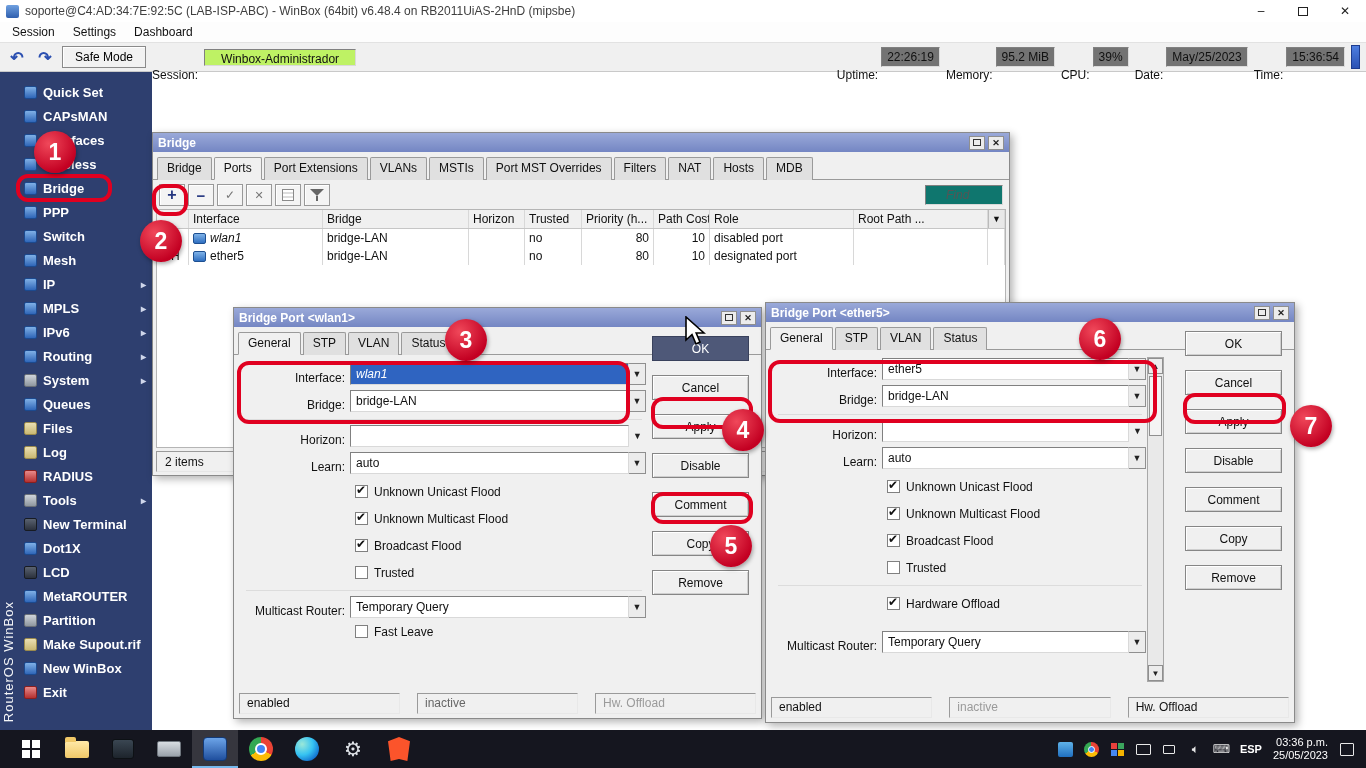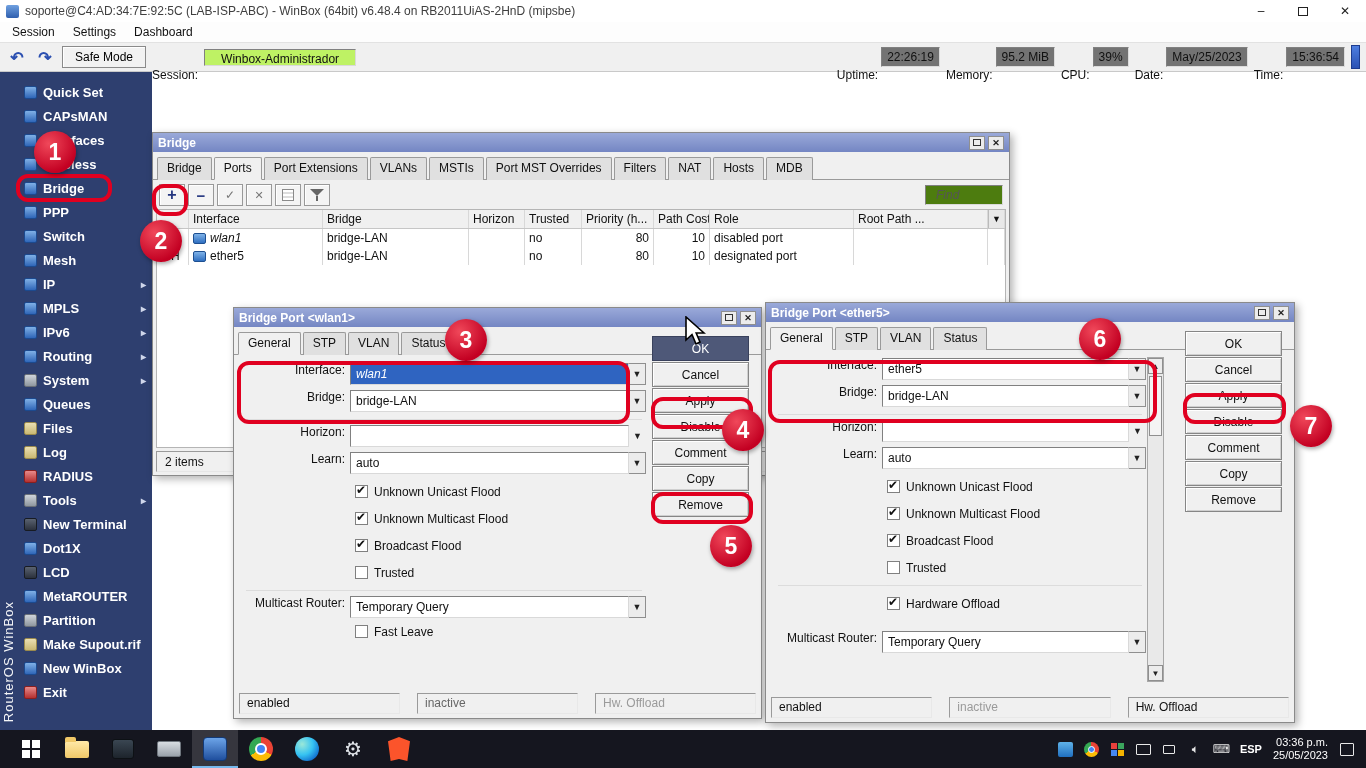--- a/index.html
+++ b/index.html
@@ -56,53 +56,53 @@
   .bw-toolbar { display:flex; align-items:center; gap:3px; padding:4px 6px; height:30px; }
   .tool-btn { width:26px; height:22px; background:#f4f4f4; border:1px solid #999; box-shadow:inset 1px 1px 0 #fff; display:flex; align-items:center; justify-content:center; }
   .plus { color:#23357f; font-size:16px; font-weight:bold; line-height:1; }
   .minus { color:#23357f; font-size:15px; font-weight:bold; line-height:1; }
   .chk { color:#777; font-size:12px; }
   .crs { color:#777; font-size:11px; }
   .note-ico { width:12px; height:12px; background:repeating-linear-gradient(#fff, #fff 2px, #bbb 3px, #fff 4px); border:1px solid #8a8a8a; }
   .icon-funnel { position:relative; width:14px; height:14px; }
   .icon-funnel::before { content:""; position:absolute; top:1px; left:0; border-left:7px solid transparent; border-right:7px solid transparent; border-top:7px solid #666; }
   .icon-funnel::after { content:""; position:absolute; top:8px; left:6px; width:2px; height:5px; background:#666; }
-  .find { margin-left:auto; width:78px; height:20px; border:1px solid; border-color:#808080 #d9d9d9 #d9d9d9 #808080; background:#4d7c0f; font-family:inherit; font-size:12px; padding:2px 10px; }
+  .find { margin-left:auto; width:78px; height:20px; border:1px solid; border-color:#808080 #d9d9d9 #d9d9d9 #808080; background:#0f766e; font-family:inherit; font-size:12px; padding:2px 20px; }
   .find::placeholder { color:#555; font-style:italic; }
 
   .bw-body { position:absolute; top:76px; bottom:27px; left:3px; right:3px; background:#fff; border:1px solid #b5b5b5; overflow:hidden; }
   .grid { display:grid; grid-template-columns:32px 134px 146px 56px 57px 72px 56px 144px 1fr 17px; }
   .ghead { background:#f0f0f0; border-bottom:1px solid #c6c6c6; }
   .gcell { height:18px; padding:1px 4px; border-right:1px solid #d8d8d8; overflow:hidden; white-space:nowrap; display:flex; align-items:center; }
   .ghead .gcell { color:#111; }
   .sort-cell { background:#e8e8e8; justify-content:center; font-size:9px; color:#444; border-left:1px solid #bbb; }
   .grow { background:#fff; }
   .num { justify-content:flex-end; }
   .port-ico { width:13px; height:11px; background:linear-gradient(#7fb2e8,#2f6fc0); border:1px solid #1d4f91; border-radius:2px; margin-right:4px; flex:0 0 auto; }
   .italic { font-style:italic; }
   .bw-status { position:absolute; left:3px; right:3px; bottom:3px; height:21px; border:1px solid; border-color:#9a9a9a #e6e6e6 #e6e6e6 #9a9a9a; background:#f0f0f0; display:flex; align-items:center; padding:0 8px; }
 
   
   .dlg1 { left:233px; top:307px; width:529px; height:412px; }
   .dlg2 { left:765px; top:302px; width:530px; height:421px; }
   .dform { position:absolute; top:50px; left:8px; width:404px; }
   .dlg2 .dform { width:372px; }
-  .frow { display:flex; align-items:flex-start; height:22px; margin-top:5px; }
+  .frow { display:flex; align-items:flex-end; height:22px; margin-top:5px; }
   .flabel { width:108px; text-align:right; padding-right:5px; white-space:nowrap; }
   .fctl { display:flex; flex:1; height:22px; }
   .finput { flex:1; background:#fff; border:1px solid; border-color:#808080 #d9d9d9 #d9d9d9 #808080; padding:2px 5px; overflow:hidden; white-space:nowrap; display:flex; align-items:center; }
   .finput.sel { background:#2f64c1; color:#fff; font-style:italic; }
   .combo-btn { width:17px; background:#ececec; border:1px solid #8f8f8f; border-left:none; display:flex; align-items:center; justify-content:center; font-size:9px; color:#222; }
   .plain-arrow { width:17px; display:flex; align-items:center; justify-content:center; font-size:9px; color:#222; }
   .hsep { height:1px; background:#dcdcdc; margin:7px 4px 2px 4px; }
   .cbblock { margin-left:113px; margin-top:8px; }
   .cbrow { display:flex; align-items:center; height:19px; margin-bottom:8px; gap:6px; }
   .cb { width:13px; height:13px; background:#fff; border:1px solid #808080; position:relative; flex:0 0 auto; }
   .cb.checked::after { content:"\2714"; position:absolute; top:-3px; left:0; font-size:12px; color:#111; }
-  .btncol { position:absolute; top:28px; right:12px; width:97px; display:flex; flex-direction:column; gap:1px; }
+  .btncol { position:absolute; top:28px; right:12px; width:97px; display:flex; flex-direction:column; gap:14px; }
   .btn { height:25px; background:#f0f0f0; border:1px solid #868686; box-shadow:inset 1px 1px 0 #fff, inset -1px -1px 0 #cfcfcf; display:flex; align-items:center; justify-content:center; font-size:12px; }
   .btn.dark { background:#4e5878; color:#fff; border-color:#39415c; box-shadow:none; }
   .dstatus { position:absolute; left:5px; right:5px; bottom:4px; height:21px; display:flex; gap:17px; }
   .dcell { flex:1; border:1px solid; border-color:#9a9a9a #e8e8e8 #e8e8e8 #9a9a9a; background:#f0f0f0; padding:2px 7px; white-space:nowrap; overflow:hidden; }
   .dim { color:#9a9a9a; }
   .mid { color:#666; }
   .vscroll { position:absolute; top:54px; bottom:40px; right:130px; width:17px; background:#e9e9e9; border:1px solid #a8a8a8; }
   .vs-btn { position:absolute; left:0; right:0; height:16px; background:#ececec; border:1px solid #8f8f8f; display:flex; align-items:center; justify-content:center; font-size:8px; color:#222; }
   .vs-up { top:0; } .vs-down { bottom:0; }
   .vs-thumb { position:absolute; left:1px; right:1px; top:18px; height:60px; background:#f4f4f4; border:1px solid #8f8f8f; }

